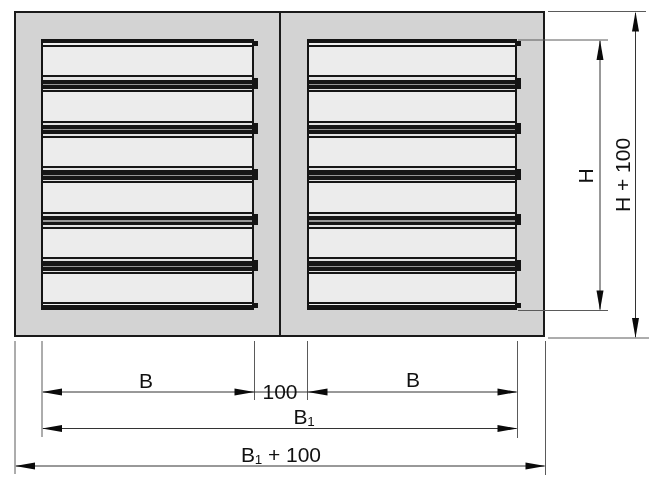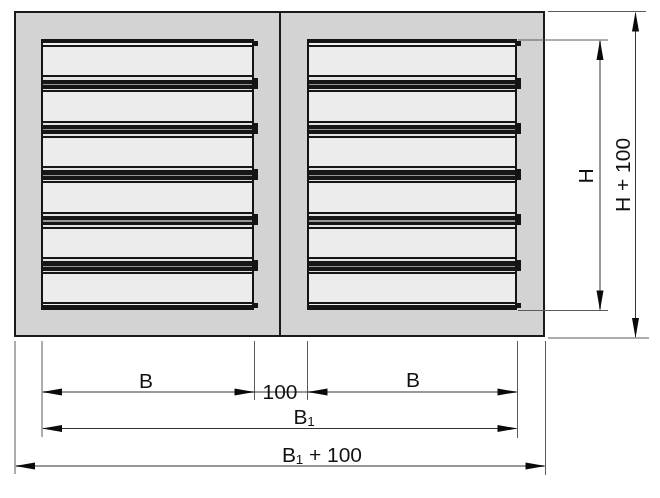--- a/index.html
+++ b/index.html
@@ -123,17 +123,17 @@
       <polygon class="arrow" points="600,310.5 596.5,290.5 603.5,290.5"></polygon>
       <polygon class="arrow" points="635.5,11.5 632,31.5 639,31.5"></polygon>
       <polygon class="arrow" points="635.5,338 632,318 639,318"></polygon>
     </g>
   </svg>
 
   <div class="label" style="left:146px; top:380px;">B</div>
   <div class="label" style="left:280px; top:391px;">100</div>
   <div class="label" style="left:413px; top:379px;">B</div>
   <div class="label" style="left:278px; top:416px;margin-left:26px;">B₁</div>
-  <div class="label" style="left:281px; top:454px;margin-left:41px;">B₁ + 100</div>
+  <div class="label" style="left:281px; top:454px;">B₁ + 100</div>
   <div class="label vertical" style="left:585px; top:176px;">H</div>
   <div class="label vertical" style="left:622px; top:175px;">H + 100</div>
 
 </div>
 
 </body></html>

